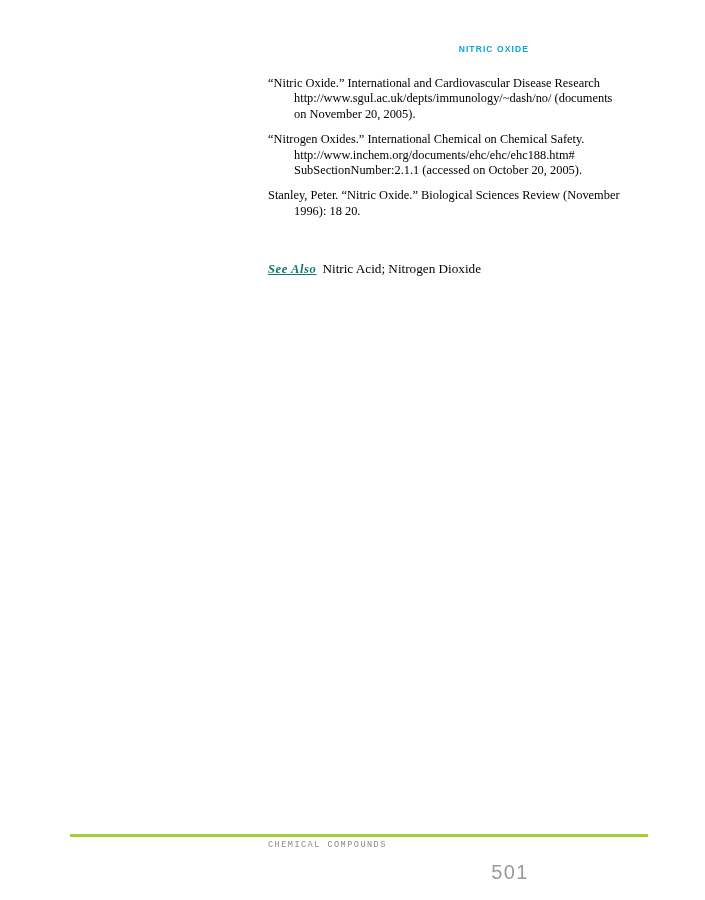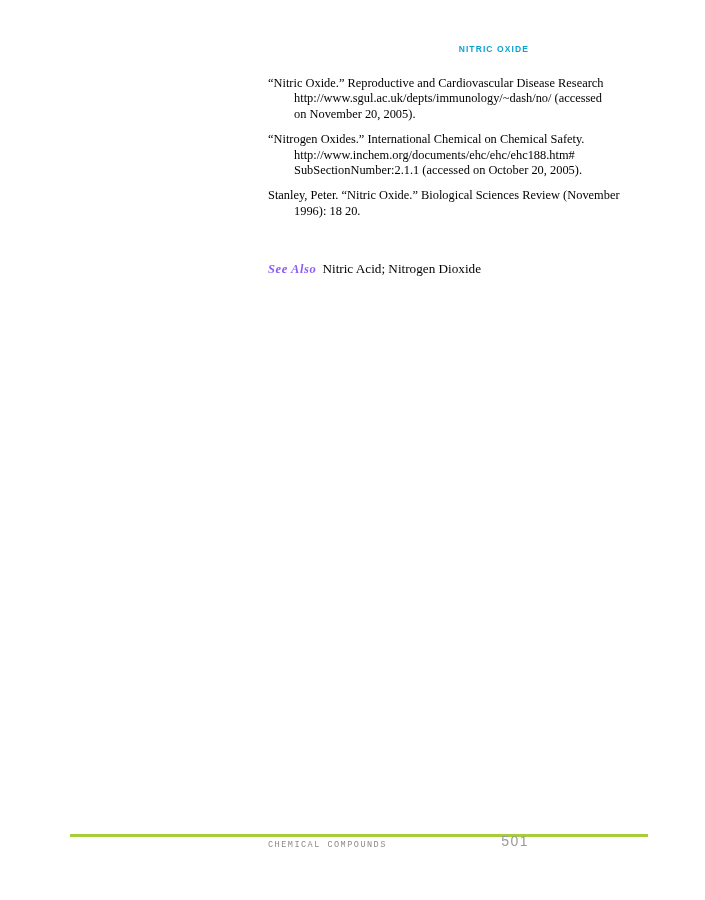--- a/index.html
+++ b/index.html
@@ -59,27 +59,28 @@
   .ref .urlline {
     display: block;
   }
 
   .see-also {
     margin-top: 42px;
     font-size: 13px;
     line-height: 16px;
   }
   .see-also .label {
-    color: #8b5cf6;
+    color: #0f766e;
     font-style: italic;
     font-weight: bold;
     font-family: "Liberation Serif", serif;
     letter-spacing: 0.6px;
     margin-right: 6px;
     font-size: 12.5px;
+    text-decoration: underline;
   }
   .see-also .targets {
     font-size: 13.2px;
   }
 
   
   .footer-rule {
     position: absolute;
     left: 70px;
     top: 834px;
@@ -94,39 +95,39 @@
     font-family: Liberation Mono, monospace;
     font-size: 8.5px;
     letter-spacing: 1.5px;
     color: #8a8a8a;
     text-transform: uppercase;
     white-space: nowrap;
   }
   .folio {
     position: absolute;
     right: 58px;
-    top: 833px;
+    top: 861px;
     font-family: "Liberation Sans", sans-serif;
-    font-size: 14px;
+    font-size: 20px;
     letter-spacing: 1.5px;
     color: #9a9a9a;
   }
 </style>
 </head>
 <body>
 
 <div class="page">
 
   <div class="running-head">NITRIC OXIDE</div>
 
   <div class="content">
 
     <p class="ref">
-      <span class="firstline">“Nitric Oxide.” Reproductive and Cardiovascular Disease Research</span>
-      <span class="urlline">http://www.sgul.ac.uk/depts/immunology/~dash/no/ (accessed</span>
+      <span class="firstline">“Nitric Oxide.” International and Cardiovascular Disease Research</span>
+      <span class="urlline">http://www.sgul.ac.uk/depts/immunology/~dash/no/ (documents</span>
       <span class="urlline">on November 20, 2005).</span>
     </p>
 
     <p class="ref">
       <span class="firstline">“Nitrogen Oxides.” International Chemical on Chemical Safety.</span>
       <span class="urlline">http://www.inchem.org/documents/ehc/ehc/ehc188.htm#</span>
       <span class="urlline">SubSectionNumber:2.1.1 (accessed on October 20, 2005).</span>
     </p>
 
     <p class="ref">

